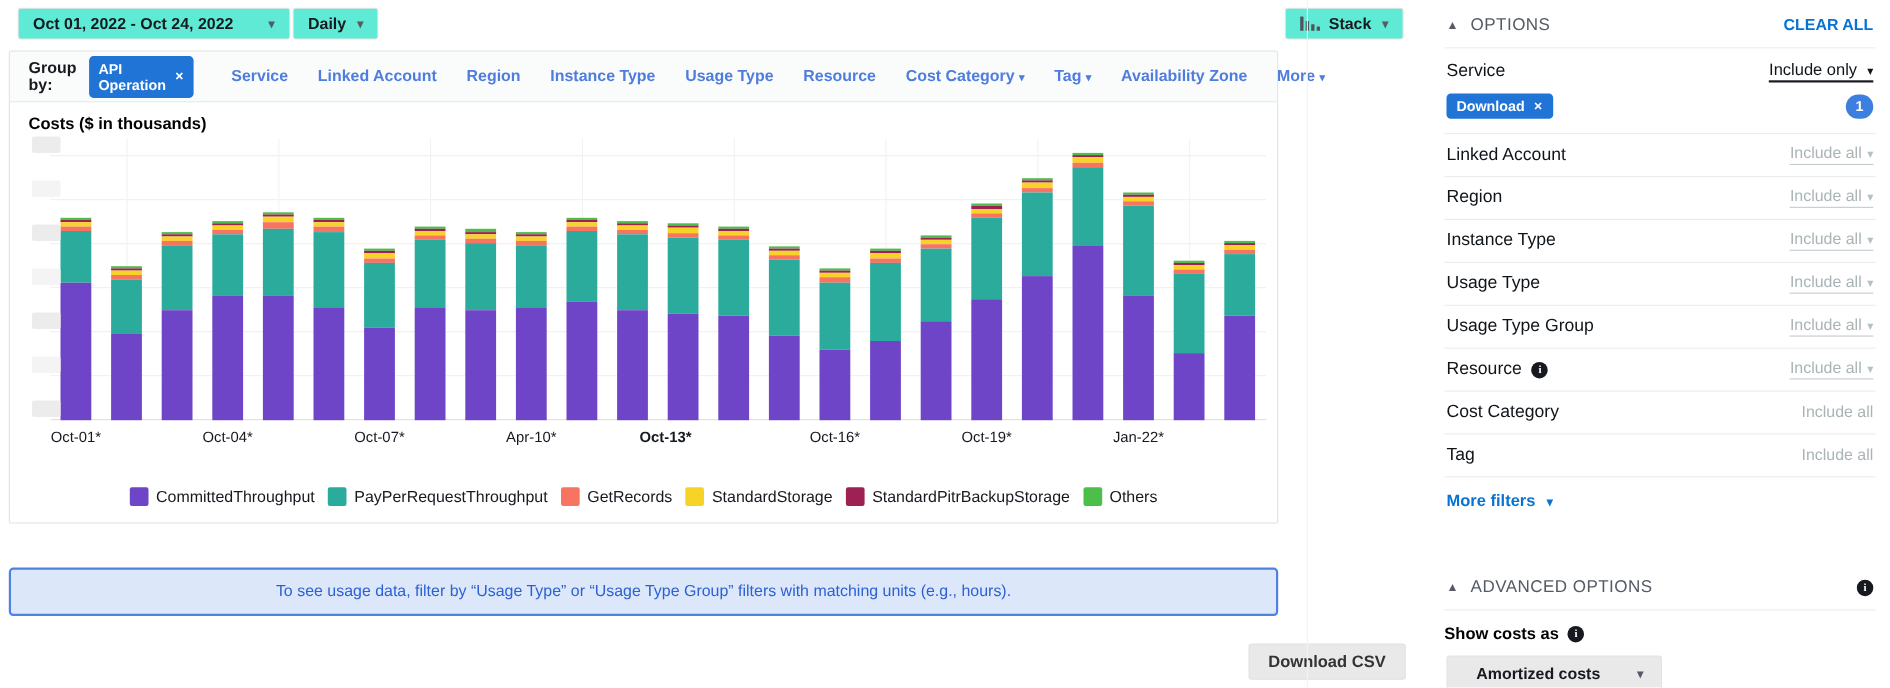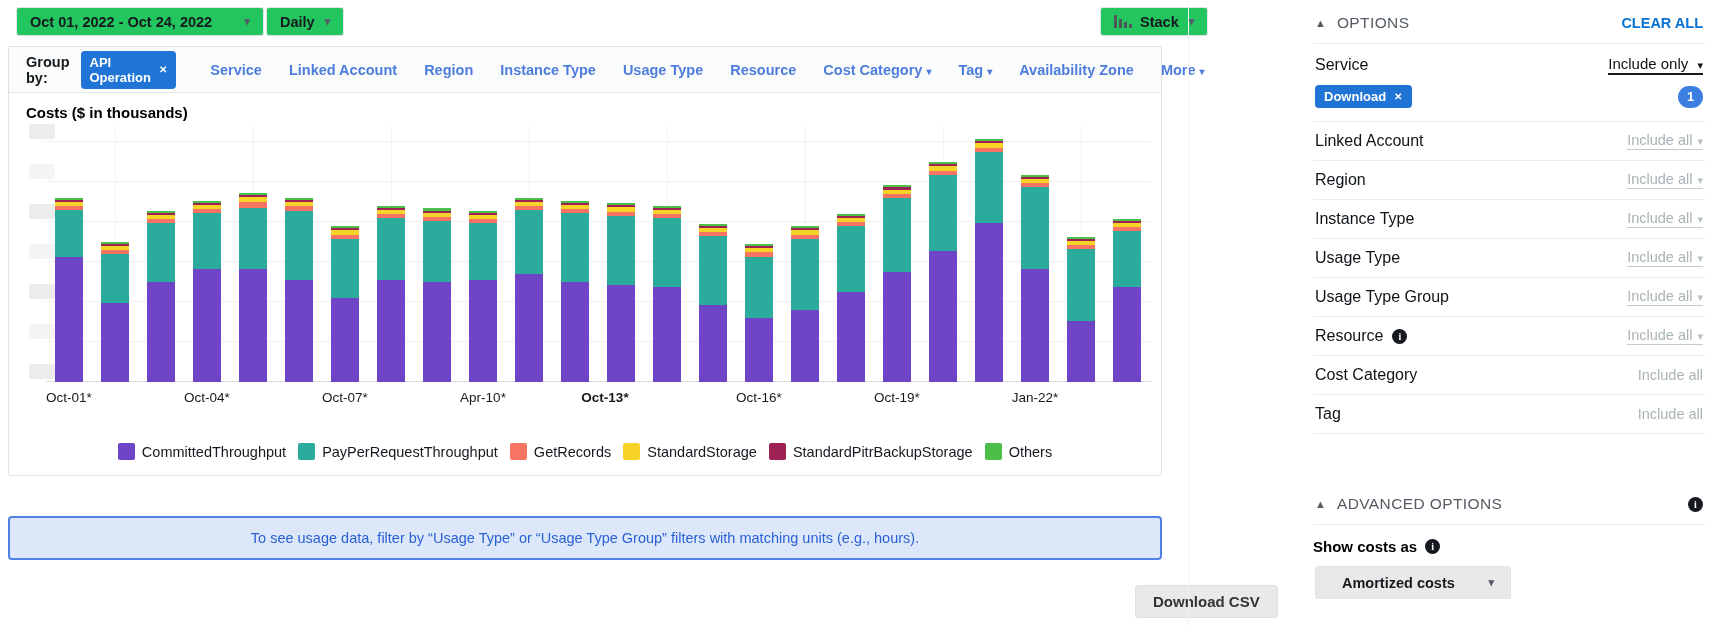--- a/index.html
+++ b/index.html
@@ -1,26 +1,26 @@
 <!DOCTYPE html>
 <html><head>
 <meta charset="utf-8">
 <style>
   * { box-sizing: border-box; margin: 0; padding: 0; }
   html,body { width:1718px; height:625px; background:#fff; font-family:"Liberation Sans", sans-serif; color:#16191f; overflow:hidden; }
   #app { position:relative; width:1718px; height:625px; background:#fff; }
 
   
-  .gbtn { display:inline-flex; align-items:center; background:#22c55e; border:1px solid #e3e3e3;
+  .gbtn { display:inline-flex; align-items:center; background:#5eead4; border:1px solid #e3e3e3;
           border-radius:3px; height:29px; padding:12px 13px; font-size:14.5px; font-weight:bold; color:#16191f; cursor:pointer; }
   .gbtn .caret { font-size:11px; color:#545b64; margin-left:10px; }
   #date-btn { position:absolute; left:16px; top:7px; }
   #date-btn .caret { margin-left:32px; }
   #daily-btn { position:absolute; left:266px; top:7px; }
-  #stack-btn { position:absolute; left:1100px; top:7px;justify-content:center; }
+  #stack-btn { position:absolute; left:1168px; top:7px;justify-content:center; }
   .stack-icon { display:inline-flex; align-items:flex-end; gap:2px; margin-right:8px; }
   .stack-icon i { display:block; width:3px; background:#50555c; border-radius:0.5px; }
 
   
   #card { position:absolute; left:8px; top:46px; width:1154px; height:430px; background:#fff;
           border:1px solid #dfe3e3; border-radius:2px; }
   #groupby-row { position:absolute; left:0; top:0; width:100%; height:46px; background:#fafbfb;
                  border-bottom:1px solid #e7eaea; display:flex; align-items:center; padding-left:17px; }
   #groupby-label { font-size:14.5px; font-weight:bold; margin-right:11px; }
   .chip { display:inline-flex; align-items:center; gap:8px; background:#2074d5; color:#fff;
@@ -478,20 +478,24 @@
           <span class="f-value">Include all</span>
         </div>
         <div class="f-row">
           <span class="f-label">
             <span>Tag</span>
           </span>
           <span class="f-value">Include all</span>
         </div>
       </div>
 
+    <div id="more-filters">
+      <span>More filters</span>
+      <span class="caret">▾</span>
+    </div>
 
     <div class="p-header" id="adv-header">
       <span class="hleft">
         <span class="harrow">▲</span>
         <span class="htitle">ADVANCED OPTIONS</span>
       </span>
       <span class="info"></span>
     </div>
 
     <div id="show-costs">

